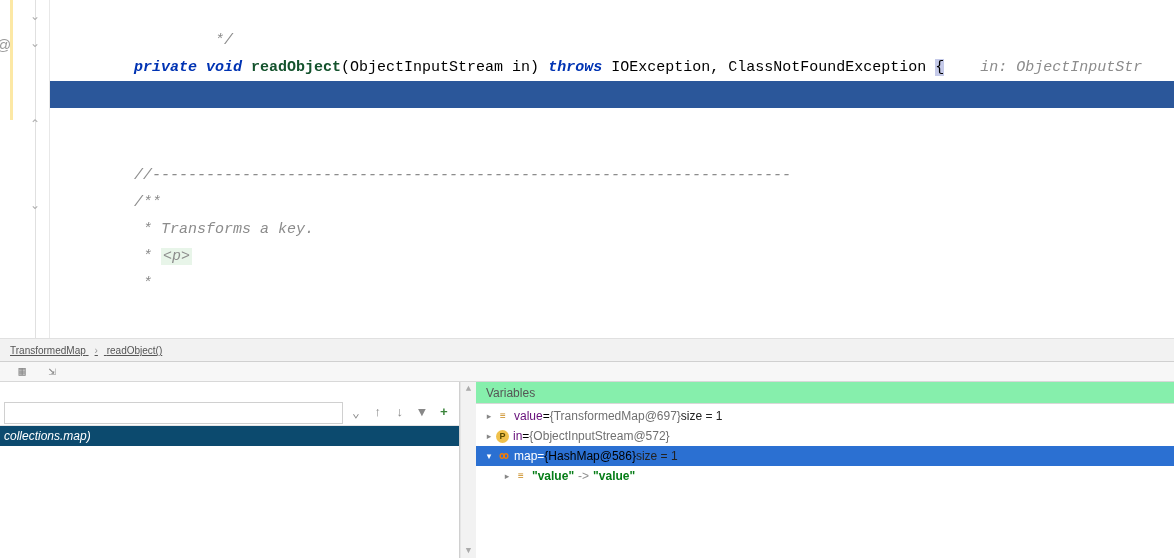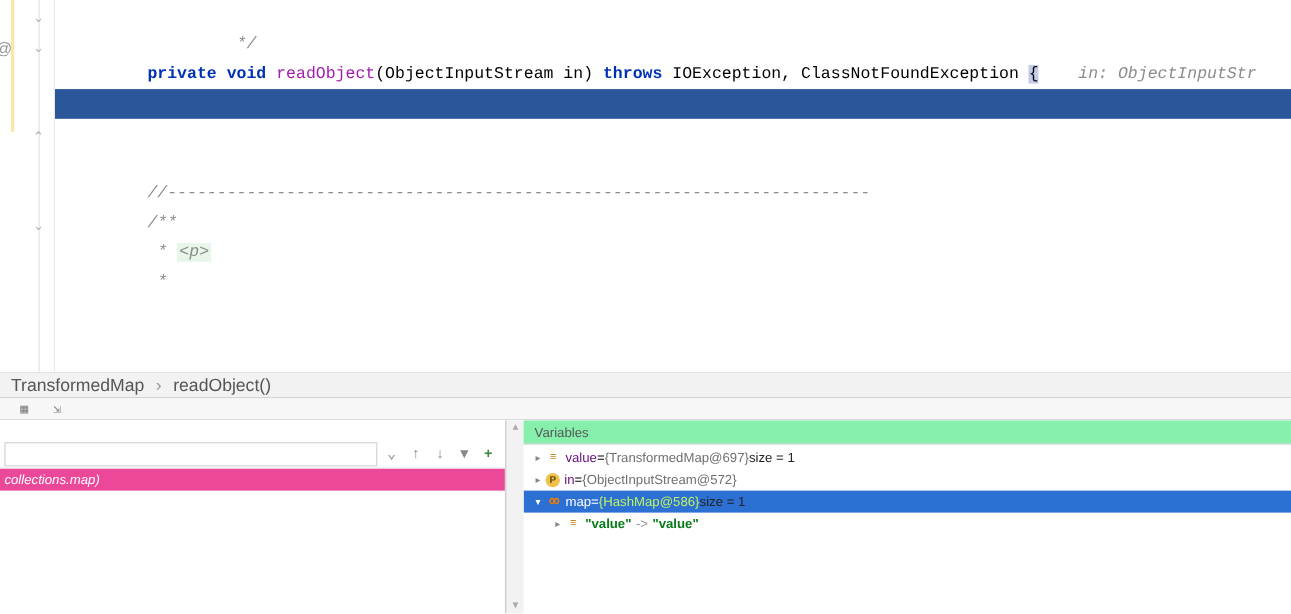--- a/index.html
+++ b/index.html
@@ -73,38 +73,39 @@
   height: 27px;
   line-height: 27px;
   white-space: pre;
   padding-left: 30px;
   position: relative;
 }
 .code-line.highlight-row {
   background: #2b579a;
   color: #fff;
 }
-.tok-keyword { color: #0033b3; font-weight: bold; }
-.tok-method { color: #a21caf; }
+.tok-keyword { color: #0033b3; font-weight: bold; font-style: italic; }
+.tok-method { color: #14532d; font-weight: bold; }
 .tok-field { color: #871094; }
 .tok-comment { color: #8c8c8c; font-style: italic; }
 .tok-paraminfo { color: #8c8c8c; font-style: italic; }
 .tok-doctag { background: #e8f5e9; color: #8c8c8c; font-style: italic; padding: 0 2px;}
 .tok-brace-highlight { background: #c5cae9; }
 .tok-cursor-brace { color: #fff; }
 .breadcrumb {
   height: 24px;
   line-height: 24px;
   background: #f2f2f2;
   border-top: 1px solid #e0e0e0;
   border-bottom: 1px solid #d0d0d0;
   font-family: "Segoe UI", sans-serif;
-  font-size: 16px;
+  font-size: 10px;
   color: #555;
   padding-left: 10px;
+  text-decoration: underline;
 }
 .breadcrumb .sep { color: #999; margin: 0 6px; }
 
 .toolstrip {
   height: 20px;
   background: #f7f7f7;
   border-bottom: 1px solid #d8d8d8;
   display: flex;
   align-items: center;
   padding-left: 14px;
@@ -177,21 +178,21 @@
   font-family: "Segoe UI", sans-serif;
   font-size: 12px;
 }
 .frame-row {
   height: 20px;
   line-height: 20px;
   padding-left: 4px;
   white-space: nowrap;
 }
 .frame-row.sel {
-  background: #ec4899;
+  background: #0c4a6e;
   color: #fff;
   font-style: italic;
 }
 .vars-body {
   flex: 1;
   display: flex;
 }
 .vars-tree {
   flex: 1;
   overflow: auto;
@@ -211,21 +212,21 @@
   width: 14px;
   color: #888;
   font-size: 9px;
   text-align: center;
   display: inline-block;
 }
 .var-row.sel {
   background: #2b70d2;
   color: #fff;
 }
-.var-row.sel .var-value { color: #bef264; }
+.var-row.sel .var-value { color: #000000; }
 .var-row.sel .var-name { color: #fff; }
 .var-row.sel .twisty { color: #fff; }
 .var-icon {
   width: 14px; height: 14px;
   display: inline-flex;
   align-items: center;
   justify-content: center;
   margin-right: 4px;
   font-size: 10px;
   font-weight: bold;
@@ -292,20 +293,23 @@
     <div class="code-line"></div>
 
     <div class="code-line">
       <span class="tok-comment">//-----------------------------------------------------------------------</span>
     </div>
 
     <div class="code-line">
       <span class="tok-comment">/**</span>
     </div>
     <div class="code-line">
+      <span class="tok-comment"> * Transforms a key.</span>
+    </div>
+    <div class="code-line">
       <span class="tok-comment"> * </span><span class="tok-doctag">&lt;p&gt;</span>
     </div>
     <div class="code-line">
       <span class="tok-comment"> *</span>
     </div>
   </div>
 </div>
 
 <div class="breadcrumb">
   <span>TransformedMap</span>

